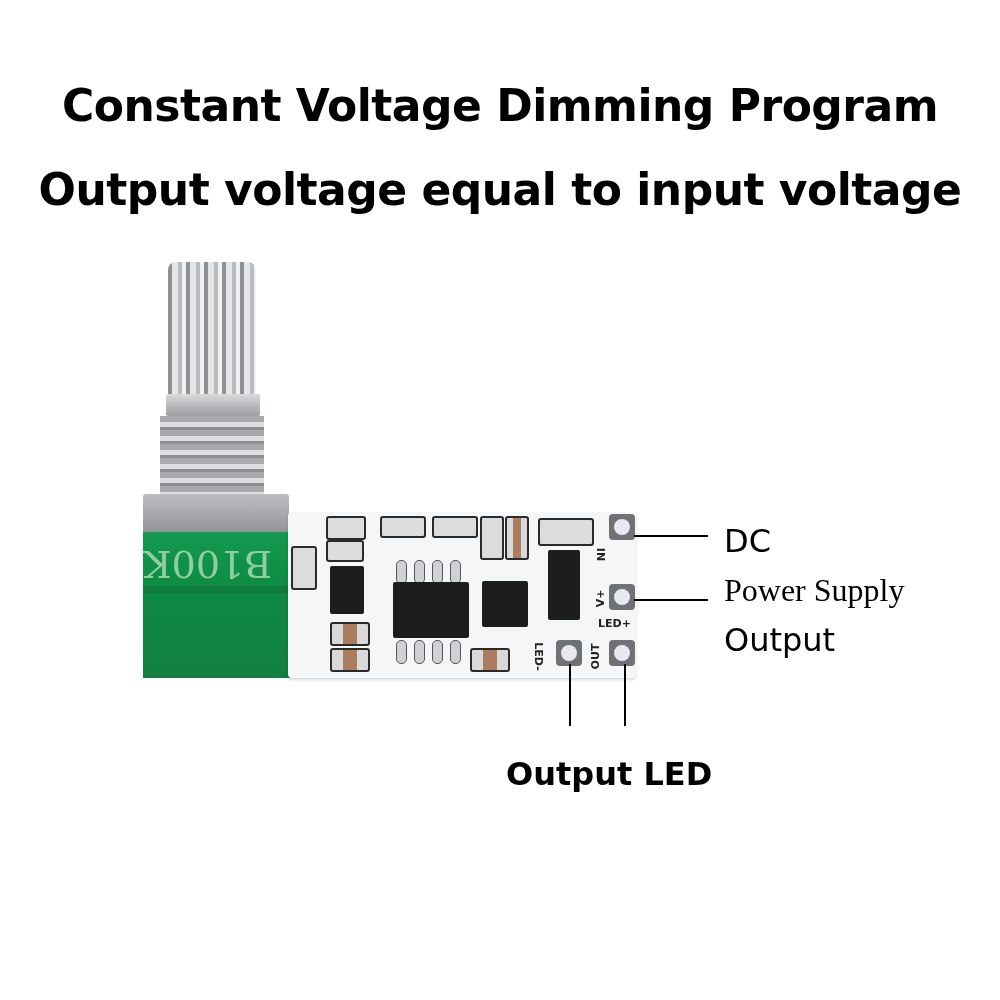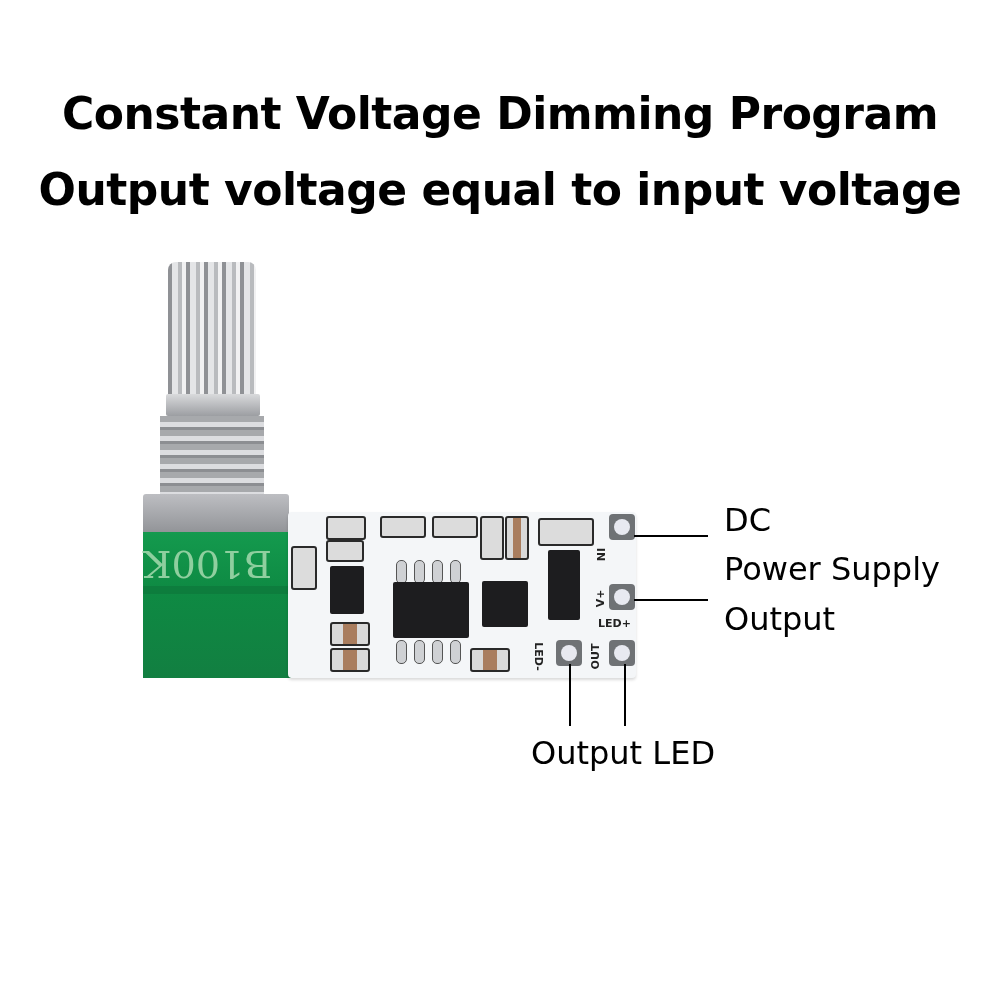--- a/index.html
+++ b/index.html
@@ -1,24 +1,24 @@
 <!DOCTYPE html>
 <html><head>
 <meta charset="utf-8">
 <style>
   html, body { margin:0; padding:0; background:#ffffff; }
   body { width:1000px; height:1000px; position:relative; overflow:hidden; font-family:"DejaVu Sans", "Liberation Sans", sans-serif; color:#000; }
   .title { position:absolute; left:0; width:1000px; text-align:center; font-weight:bold; font-size:44px; letter-spacing:-0.5px; line-height:1; }
-  .t1 { top:92px; }
+  .t1 { top:84px; }
   .t2 { top:144px;margin-top:24px; }
-  .label { position:absolute; font-size:32px; line-height:1; color:#000; font-weight:500; }
+  .label { position:absolute; font-size:32px; line-height:1; color:#000; font-weight:500;margin-top:21px; }
   .lbl-dc { left:724px; top:504px; }
-  .lbl-ps { left:724px; top:553px; }
+  .lbl-ps { left:724px; top:553px;font-family:Liberation Serif, serif; }
   .lbl-in { left:724px; top:603px; }
-  .lbl-out { left:531px; top:737px; }
+  .lbl-out { left:506px; top:737px;font-weight:bold; }
   .line { position:absolute; background:#000; }
   
   .shaft { position:absolute; left:168px; top:262px; width:88px; height:148px; border-radius:8px 8px 2px 2px;
     background:repeating-linear-gradient(90deg,#8f9195 0 4px,#e4e5e7 4px 10px,#b9bbbe 10px 14px,#f1f1f2 14px 18px); }
   .collar { position:absolute; left:166px; top:394px; width:94px; height:22px; background:linear-gradient(#d9dadc,#9c9ea2); border-radius:2px; }
   .thread { position:absolute; left:160px; top:416px; width:104px; height:88px;
     background:repeating-linear-gradient(180deg,#a7a9ac 0 6px,#dcdde0 6px 11px,#8c8e92 11px 14px); }
   .pot-top { position:absolute; left:143px; top:494px; width:146px; height:42px; background:linear-gradient(#bdbec2,#8e9094); border-radius:3px; }
   .pot-body { position:absolute; left:143px; top:532px; width:148px; height:146px; background:linear-gradient(#149a4e,#0e8a43 40%,#127f41); }
   .pot-band { position:absolute; left:143px; top:586px; width:148px; height:8px; background:#0c6f37; opacity:.5; }

